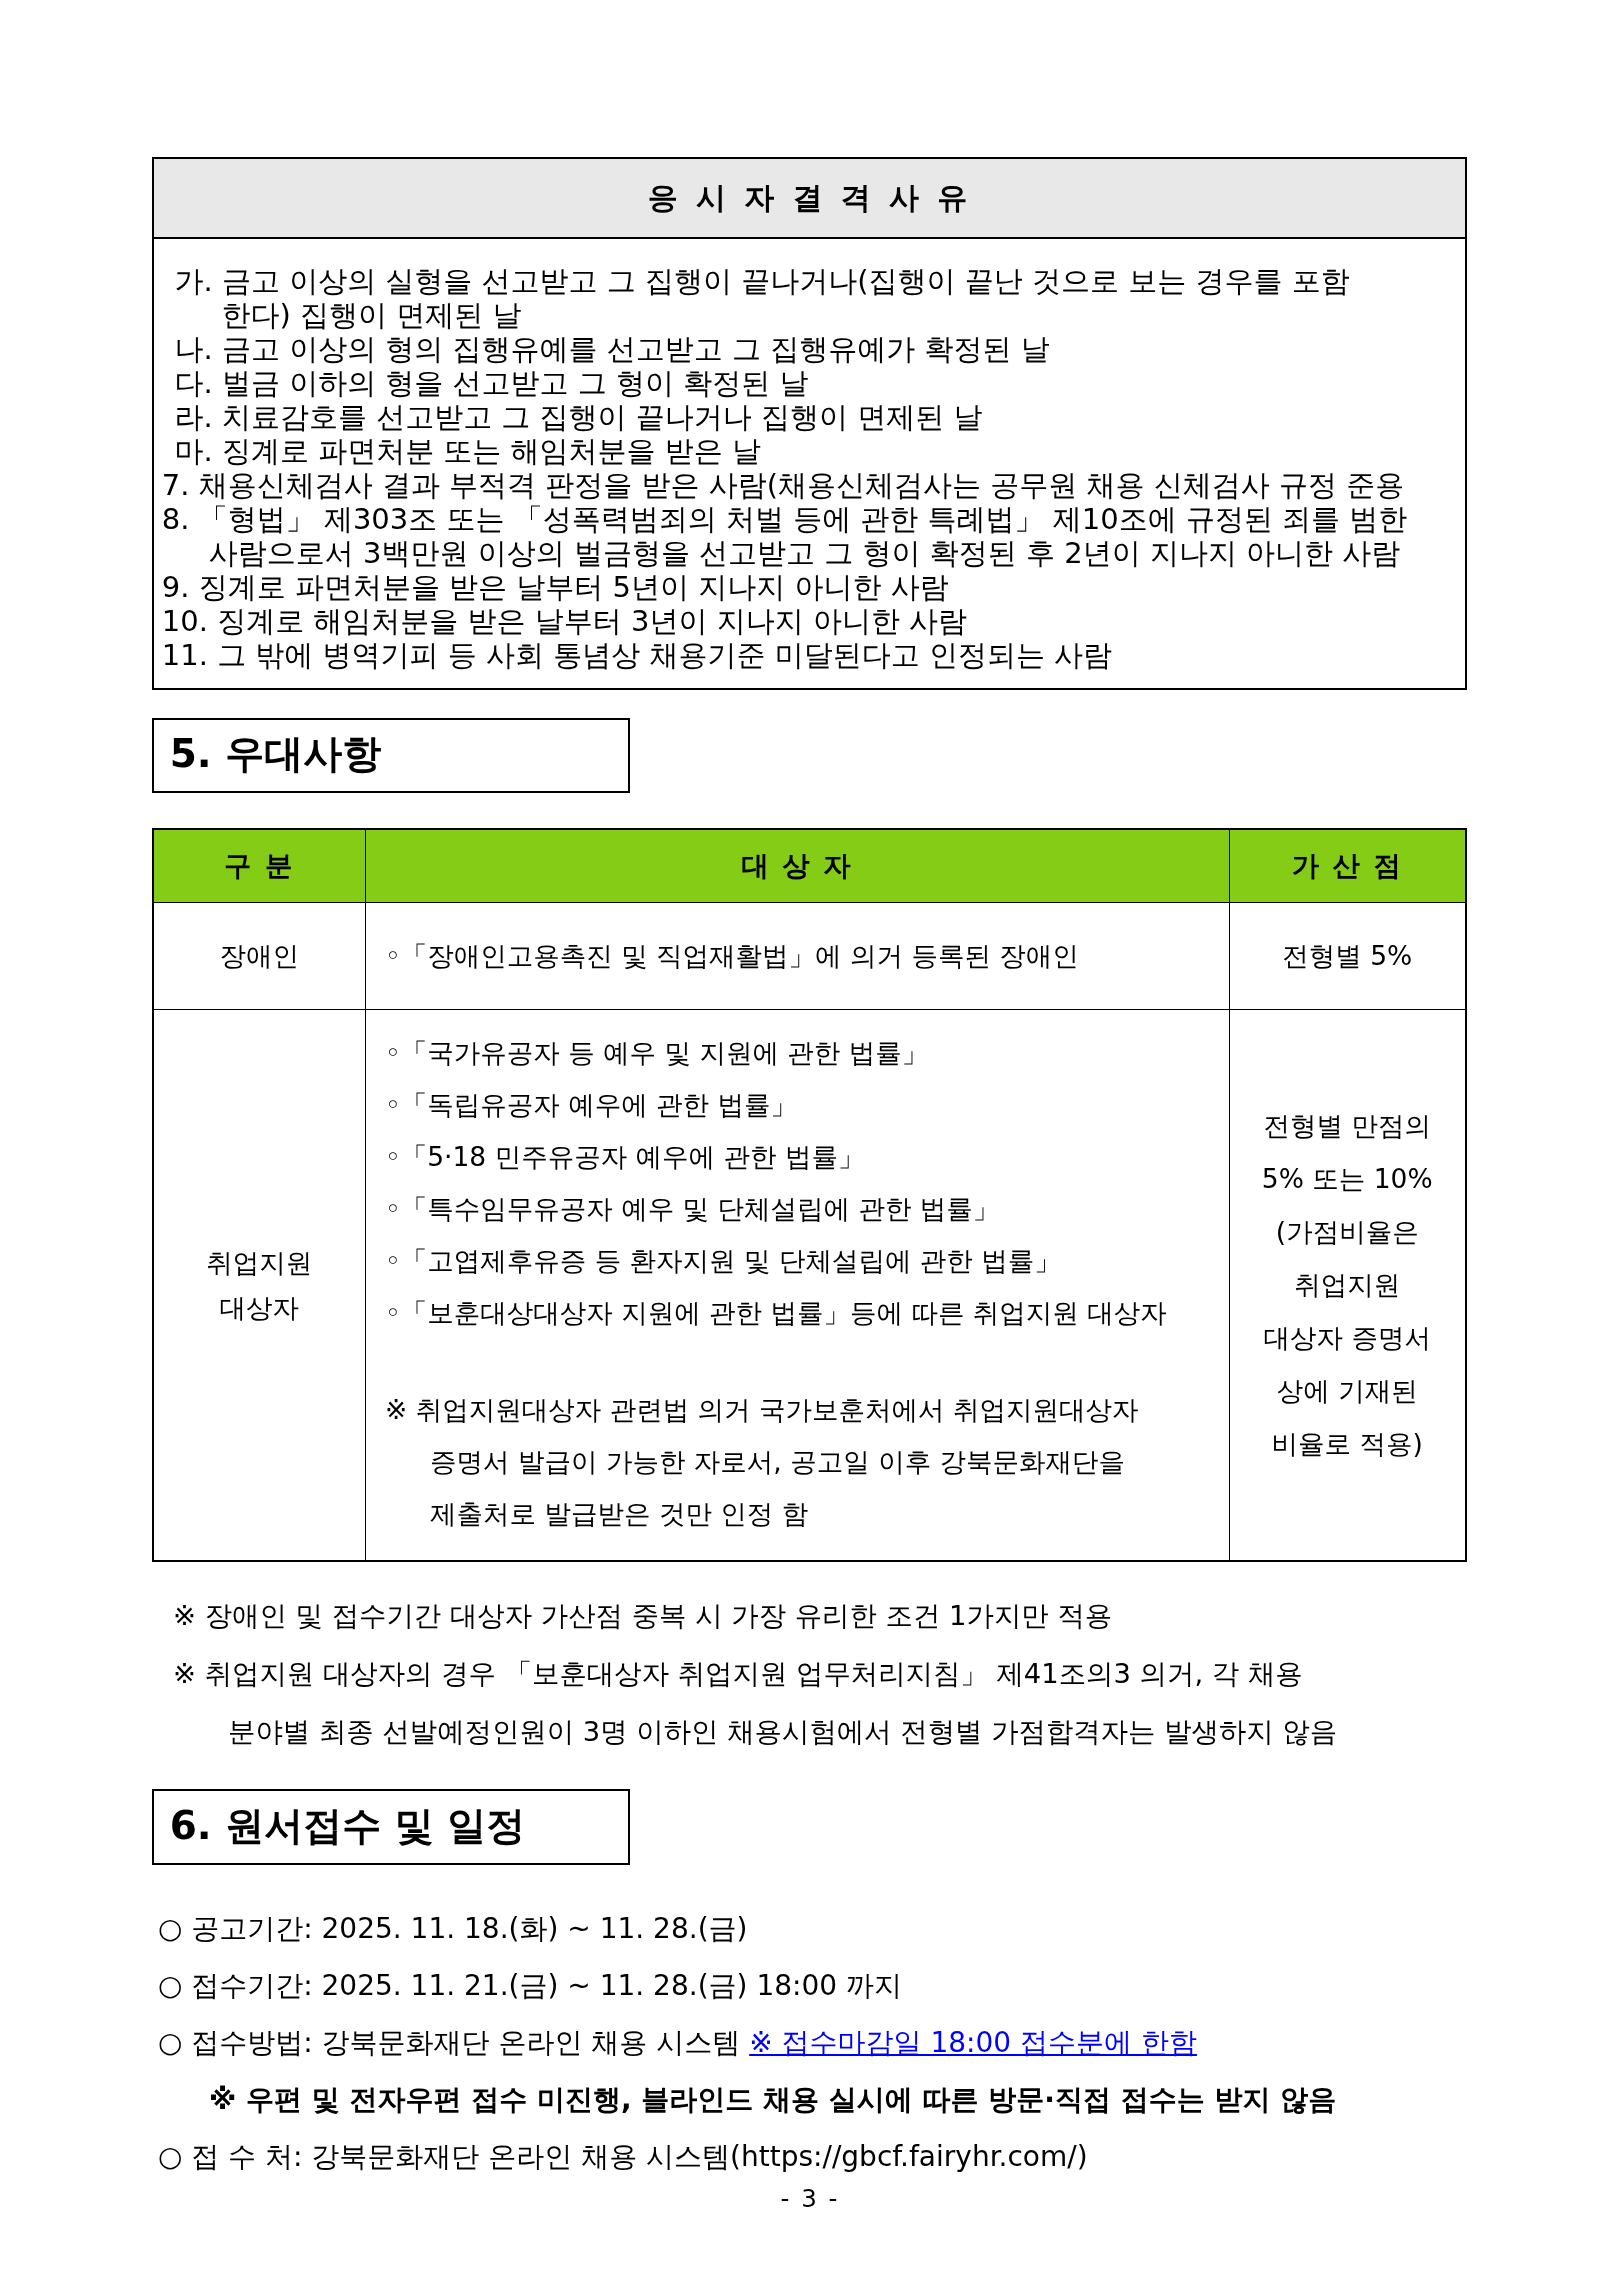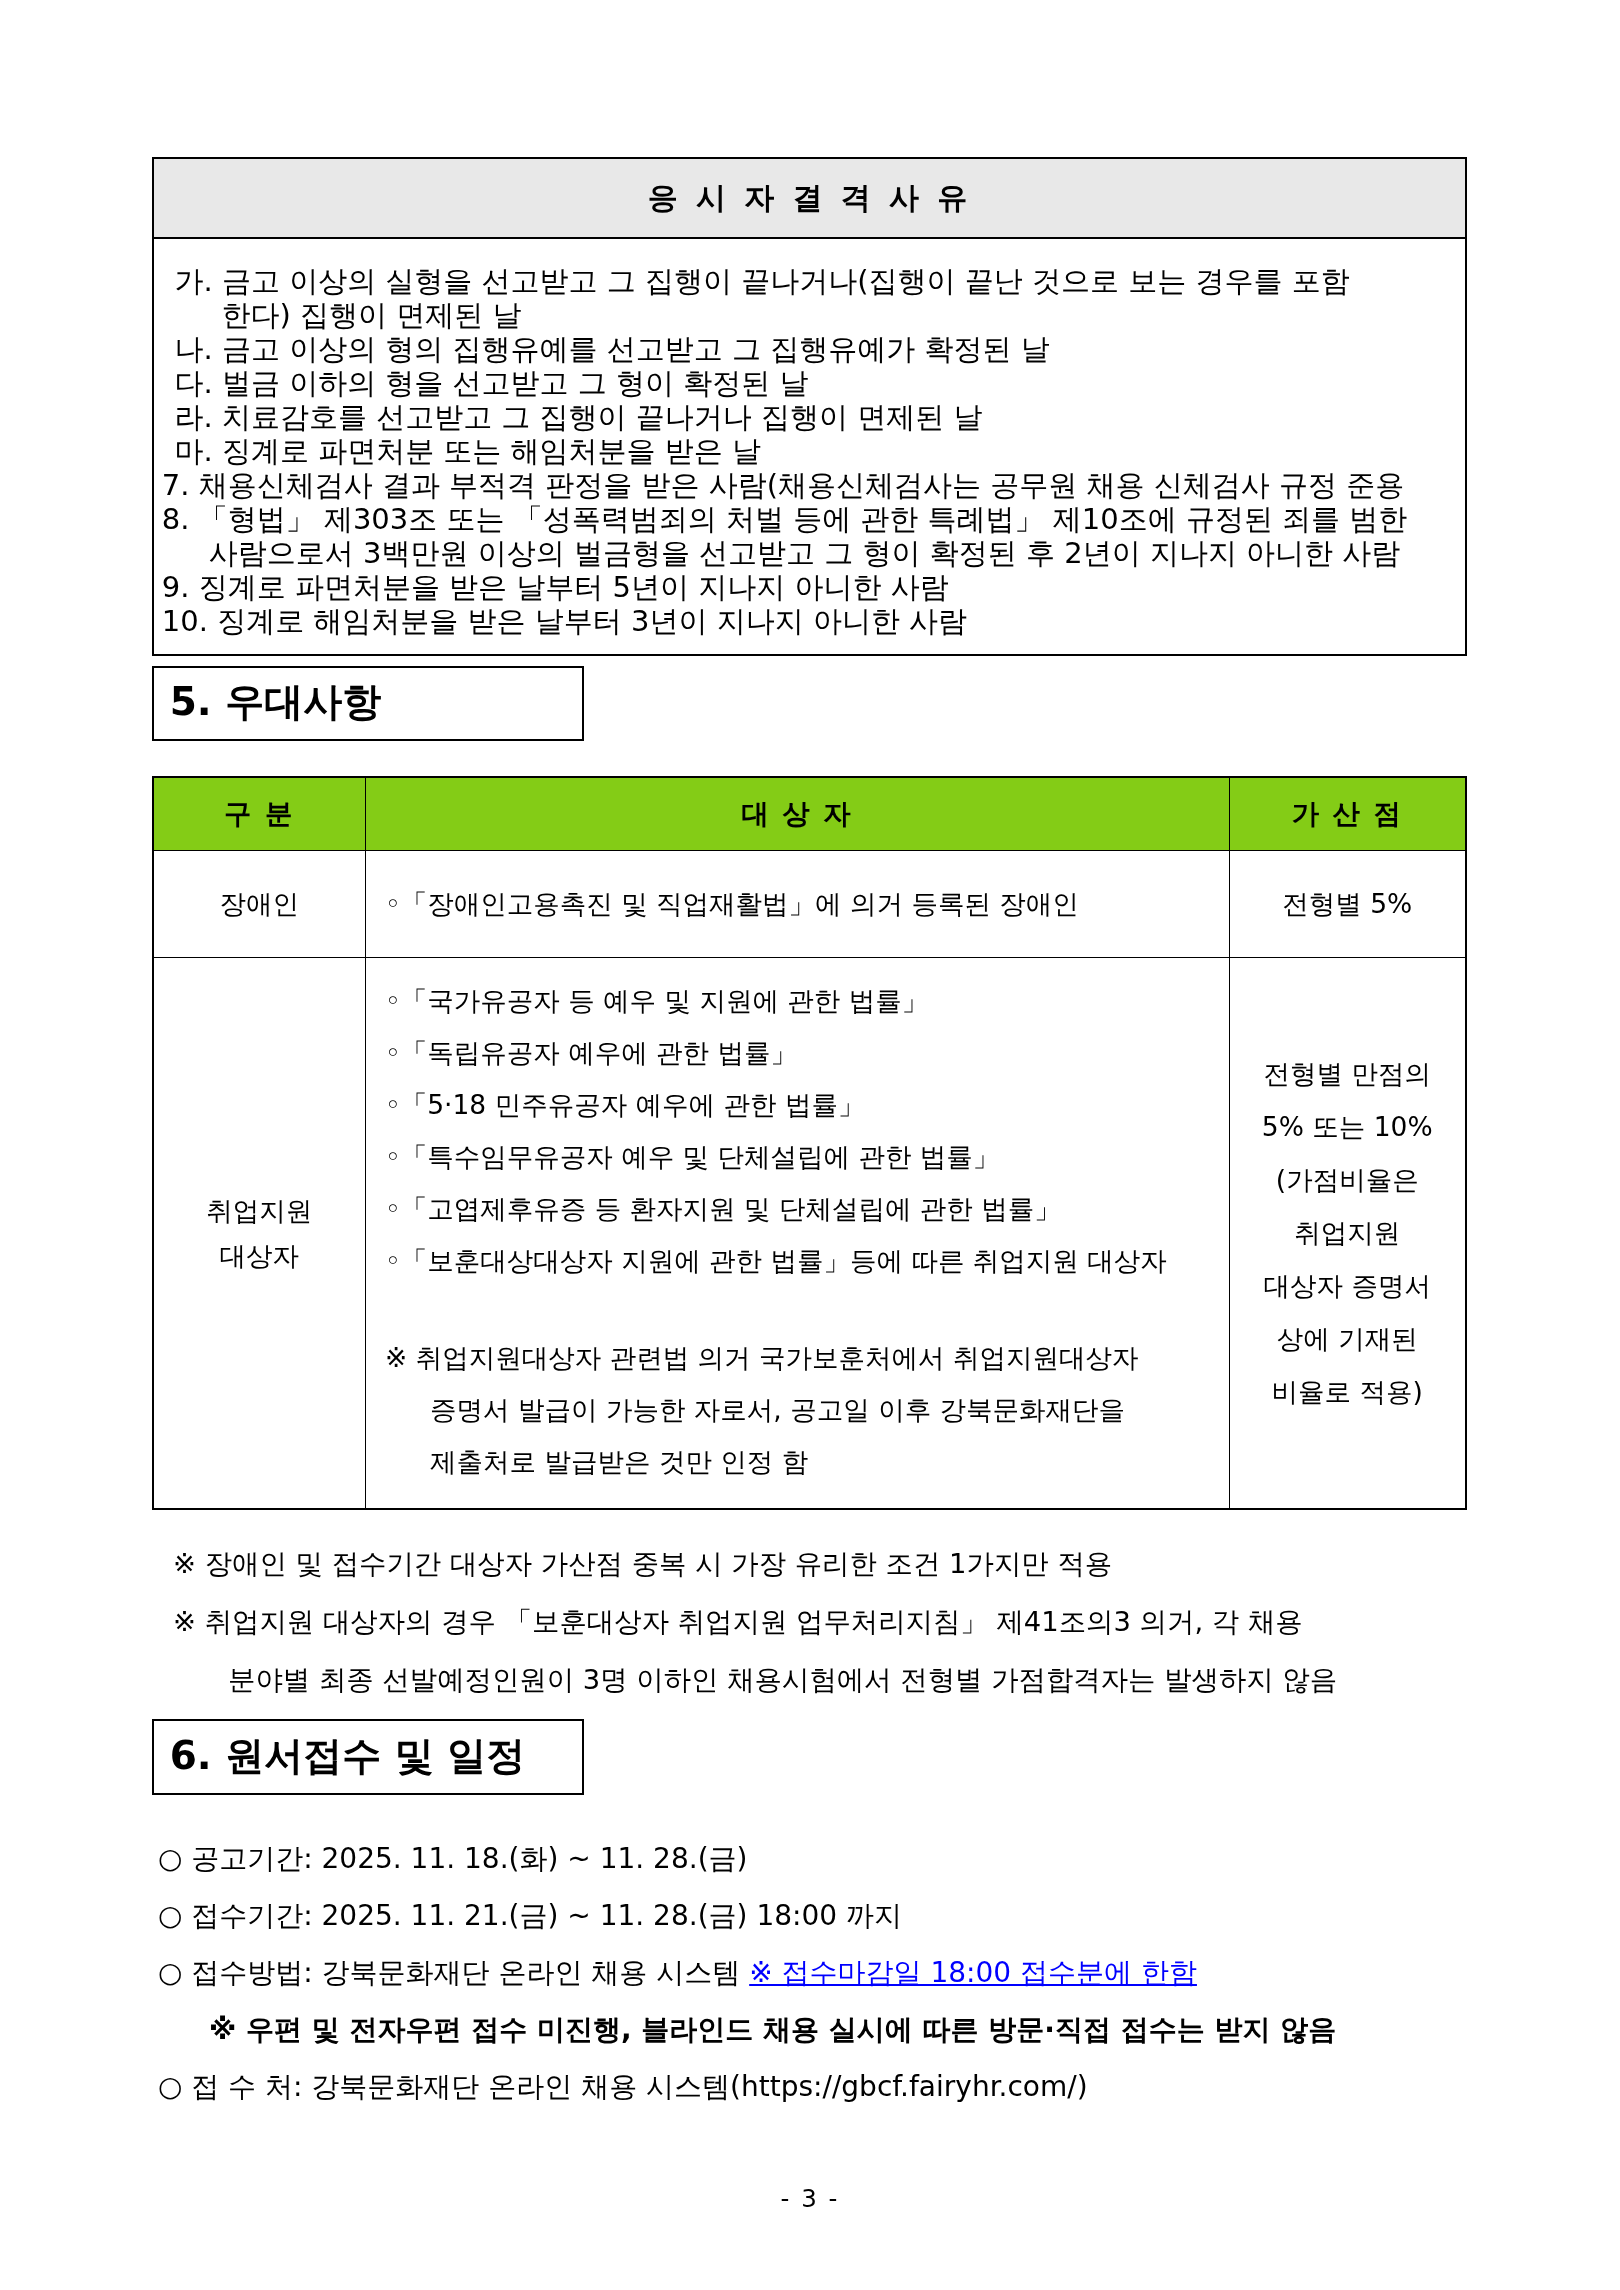--- a/index.html
+++ b/index.html
@@ -25,23 +25,23 @@
     font-weight: bold;
     letter-spacing: 3.9px;
     padding: 18.6px 0;
   }
   .disq-body { padding: 11.8px 13.7px 15.7px 7.8px; font-size: 29px; line-height: 34px; margin-top: 13px; }
   .disq-item { white-space: pre-line; padding-left: 47px; text-indent: -47px; }
   .disq-item.sub { margin-left: 12.7px; }
 
   
   .section-box {
-    width: 432px;
+    width: 478px;
     border: 2px solid #000;
-    margin-top: 10px;
+    margin-top: 28px;
     padding: 7.8px 9.8px 9.8px 15.7px;
     font-size: 39px;
     font-weight: bold;
   }
 
   
   .pref-table { width: 100%; border-collapse: collapse; margin-top: 35px; font-size: 26.5px; }
   .pref-table th, .pref-table td { border: 1px solid #000; }
   .pref-table { border: 2px solid #000; }
   .pref-table th {
@@ -101,20 +101,21 @@
 한다) 집행이 면제된 날</div>
         <div class="disq-item sub">나. 금고 이상의 형의 집행유예를 선고받고 그 집행유예가 확정된 날</div>
         <div class="disq-item sub">다. 벌금 이하의 형을 선고받고 그 형이 확정된 날</div>
         <div class="disq-item sub">라. 치료감호를 선고받고 그 집행이 끝나거나 집행이 면제된 날</div>
         <div class="disq-item sub">마. 징계로 파면처분 또는 해임처분을 받은 날</div>
         <div class="disq-item">7. 채용신체검사 결과 부적격 판정을 받은 사람(채용신체검사는 공무원 채용 신체검사 규정 준용</div>
         <div class="disq-item">8. 「형법」 제303조 또는 「성폭력범죄의 처벌 등에 관한 특례법」 제10조에 규정된 죄를 범한
 사람으로서 3백만원 이상의 벌금형을 선고받고 그 형이 확정된 후 2년이 지나지 아니한 사람</div>
         <div class="disq-item">9. 징계로 파면처분을 받은 날부터 5년이 지나지 아니한 사람</div>
         <div class="disq-item">10. 징계로 해임처분을 받은 날부터 3년이 지나지 아니한 사람</div>
+        <div class="disq-item">11. 그 밖에 병역기피 등 사회 통념상 채용기준 미달된다고 인정되는 사람</div>
       </div>
     </div>
 
     <div class="section-box">
       <span>5. 우대사항</span>
     </div>
 
     <table class="pref-table">
       <tbody>
           <tr>

